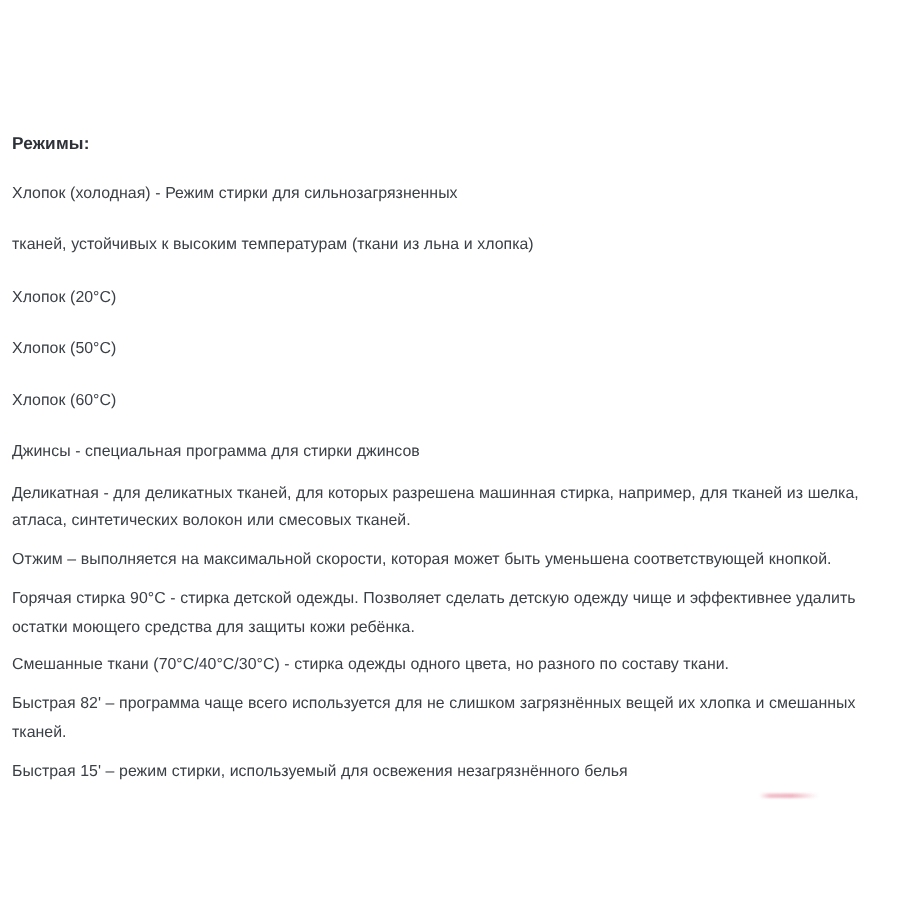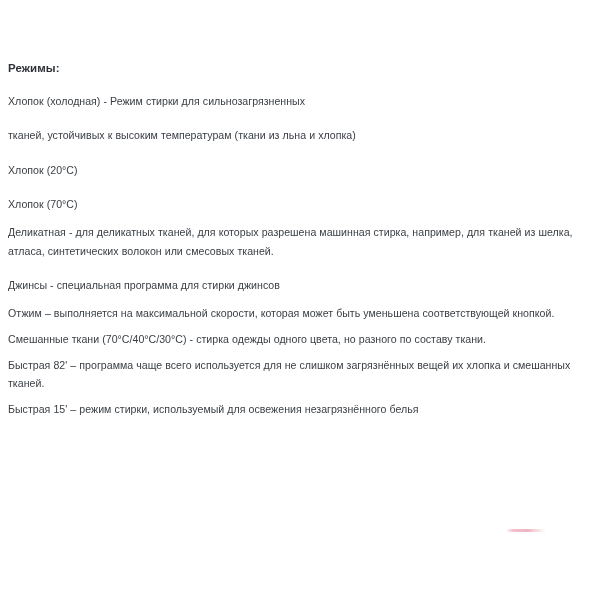--- a/index.html
+++ b/index.html
@@ -15,21 +15,21 @@
     color: #3b4046;
     overflow: hidden;
     position: relative;
   }
 
   .page {
     position: relative;
     width: 600px;
     height: 600px;
     box-sizing: border-box;
-    padding: 60px 12px 0 8px;
+    padding: 88px 12px 0 8px;
   }
 
   .doc-heading {
     font-size: 11.5px;
     font-weight: bold;
     color: #2e3238;
     line-height: 16px;
     margin: 0 0 12px 0;
     letter-spacing: 0.1px;
   }
@@ -78,31 +78,33 @@
 <div class="page">
 
   <h2 class="doc-heading">Режимы:</h2>
 
   <p class="para loose">Хлопок (холодная) - Режим стирки для сильнозагрязненных</p>
 
   <p class="para loose">тканей, устойчивых к высоким температурам (ткани из льна и хлопка)</p>
 
   <p class="para loose">Хлопок (20°C)</p>
 
-  <p class="para loose">Хлопок (70°C)</p>
+  <p class="para loose">Хлопок (50°C)</p>
 
+  <p class="para loose">Хлопок (60°C)</p>
+
+  <p class="para loose">Джинсы - специальная программа для стирки джинсов</p>
 
   <p class="para tight">Деликатная - для деликатных тканей, для которых разрешена машинная стирка, например, для тканей из шелка, атласа, синтетических волокон или смесовых тканей.</p>
-
-  <p class="para loose">Джинсы - специальная программа для стирки джинсов</p>
 
 
   <p class="para tight">Отжим – выполняется на максимальной скорости, которая может быть уменьшена соответствующей кнопкой.</p>
 
 
+  <p class="para tight">Горячая стирка 90°C - стирка детской одежды. Позволяет сделать детскую одежду чище и эффективнее удалить остатки моющего средства для защиты кожи ребёнка.</p>
 
   <p class="para tight">Смешанные ткани (70°C/40°C/30°C) - стирка одежды одного цвета, но разного по составу ткани.</p>
 
   <p class="para tight">Быстрая 82' – программа чаще всего используется для не слишком загрязнённых вещей их хлопка и смешанных тканей.</p>
 
   <p class="para tight">Быстрая 15' – режим стирки, используемый для освежения незагрязнённого белья</p>
 
   <div class="scan-artifact"></div>
 
 </div>

